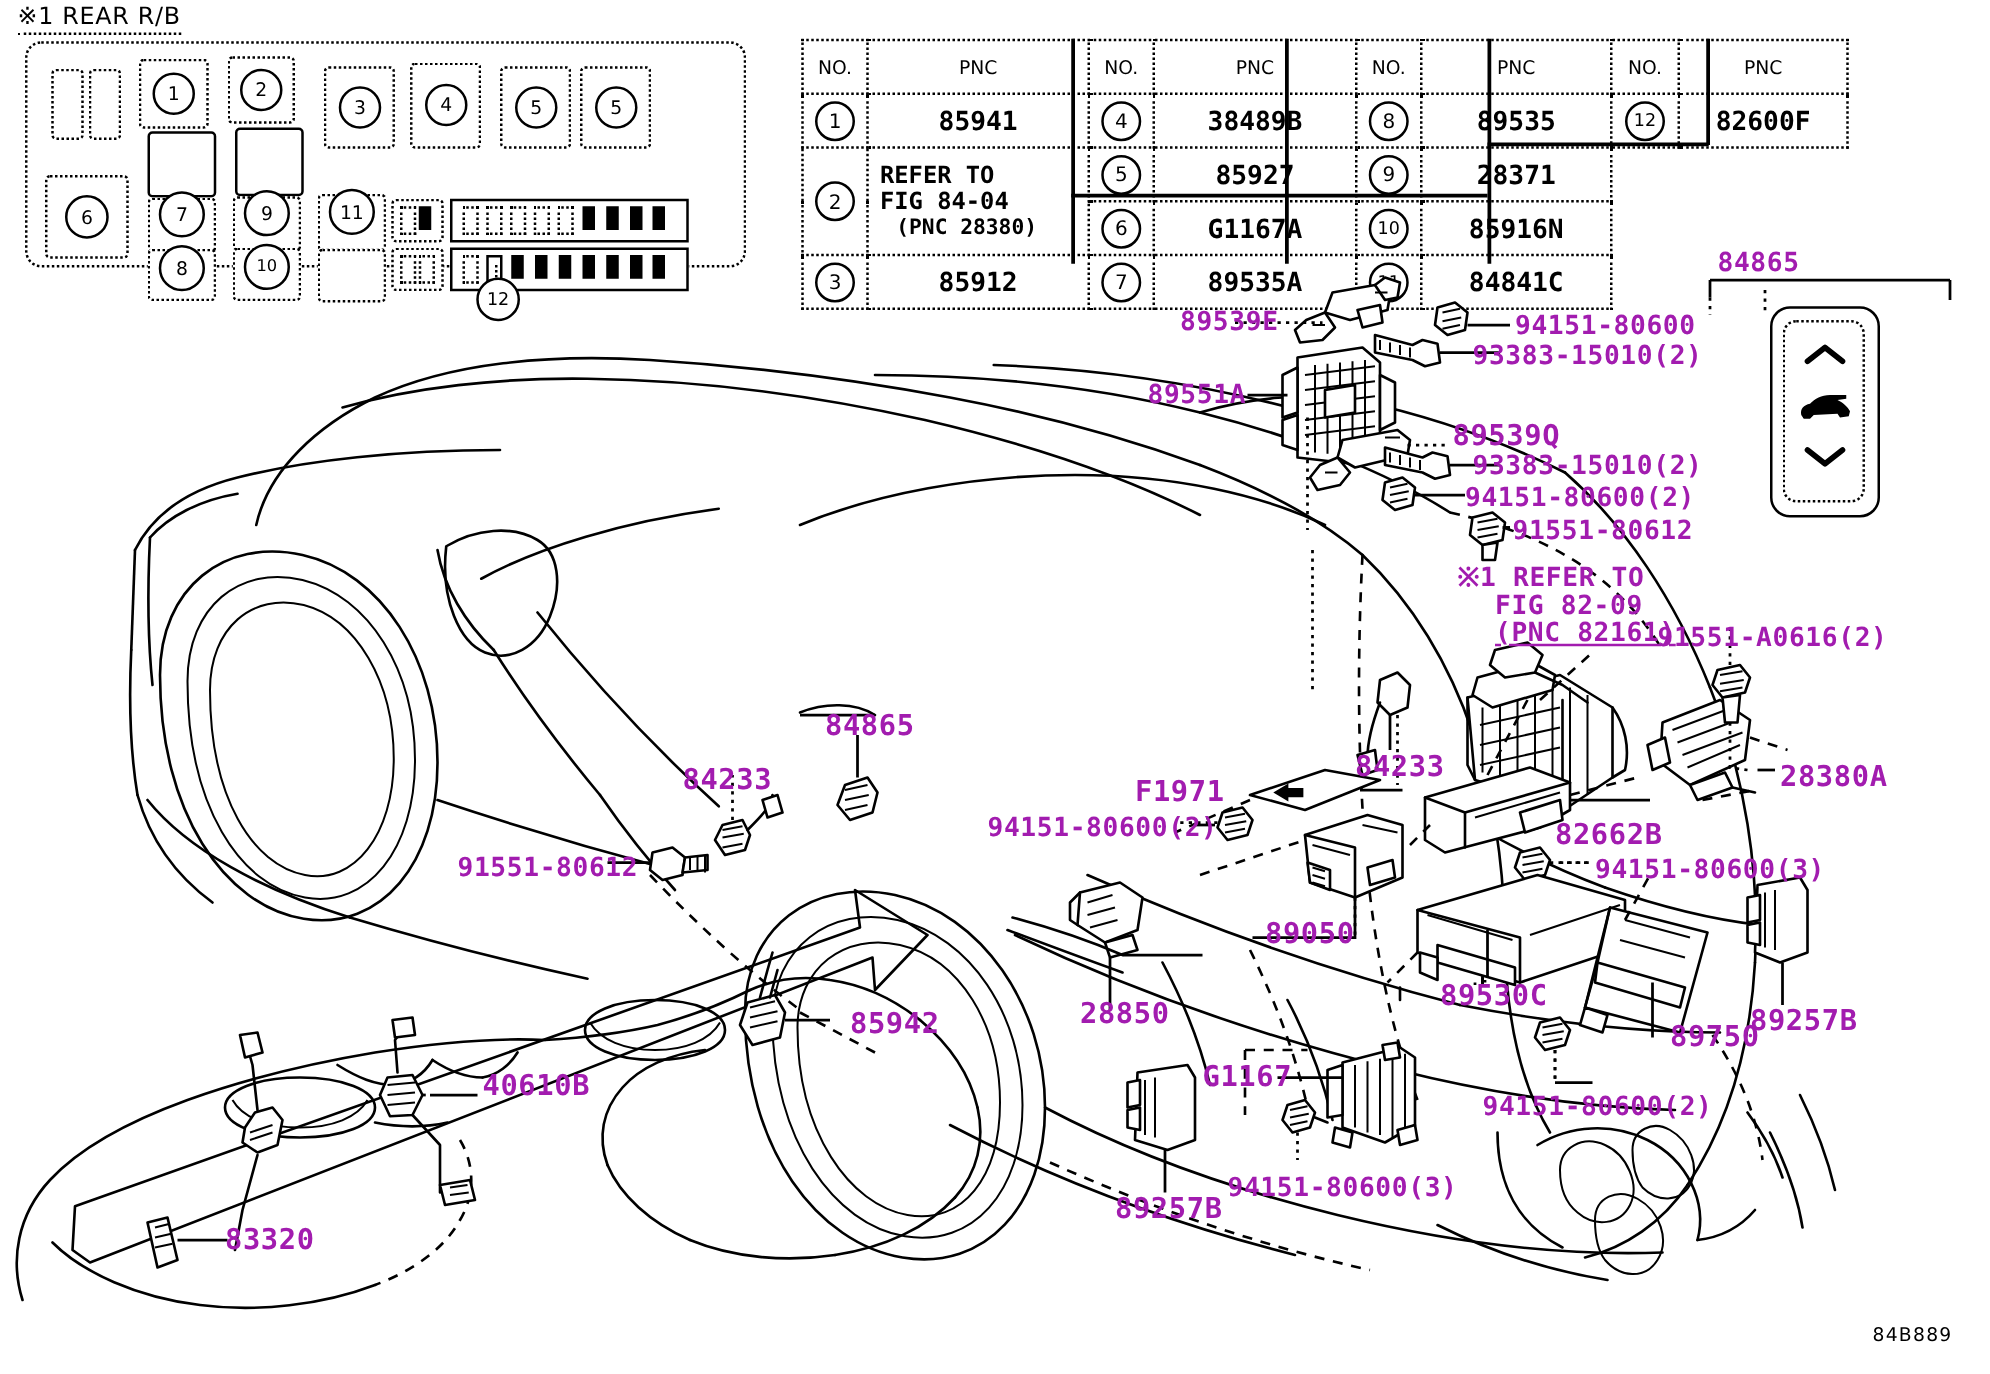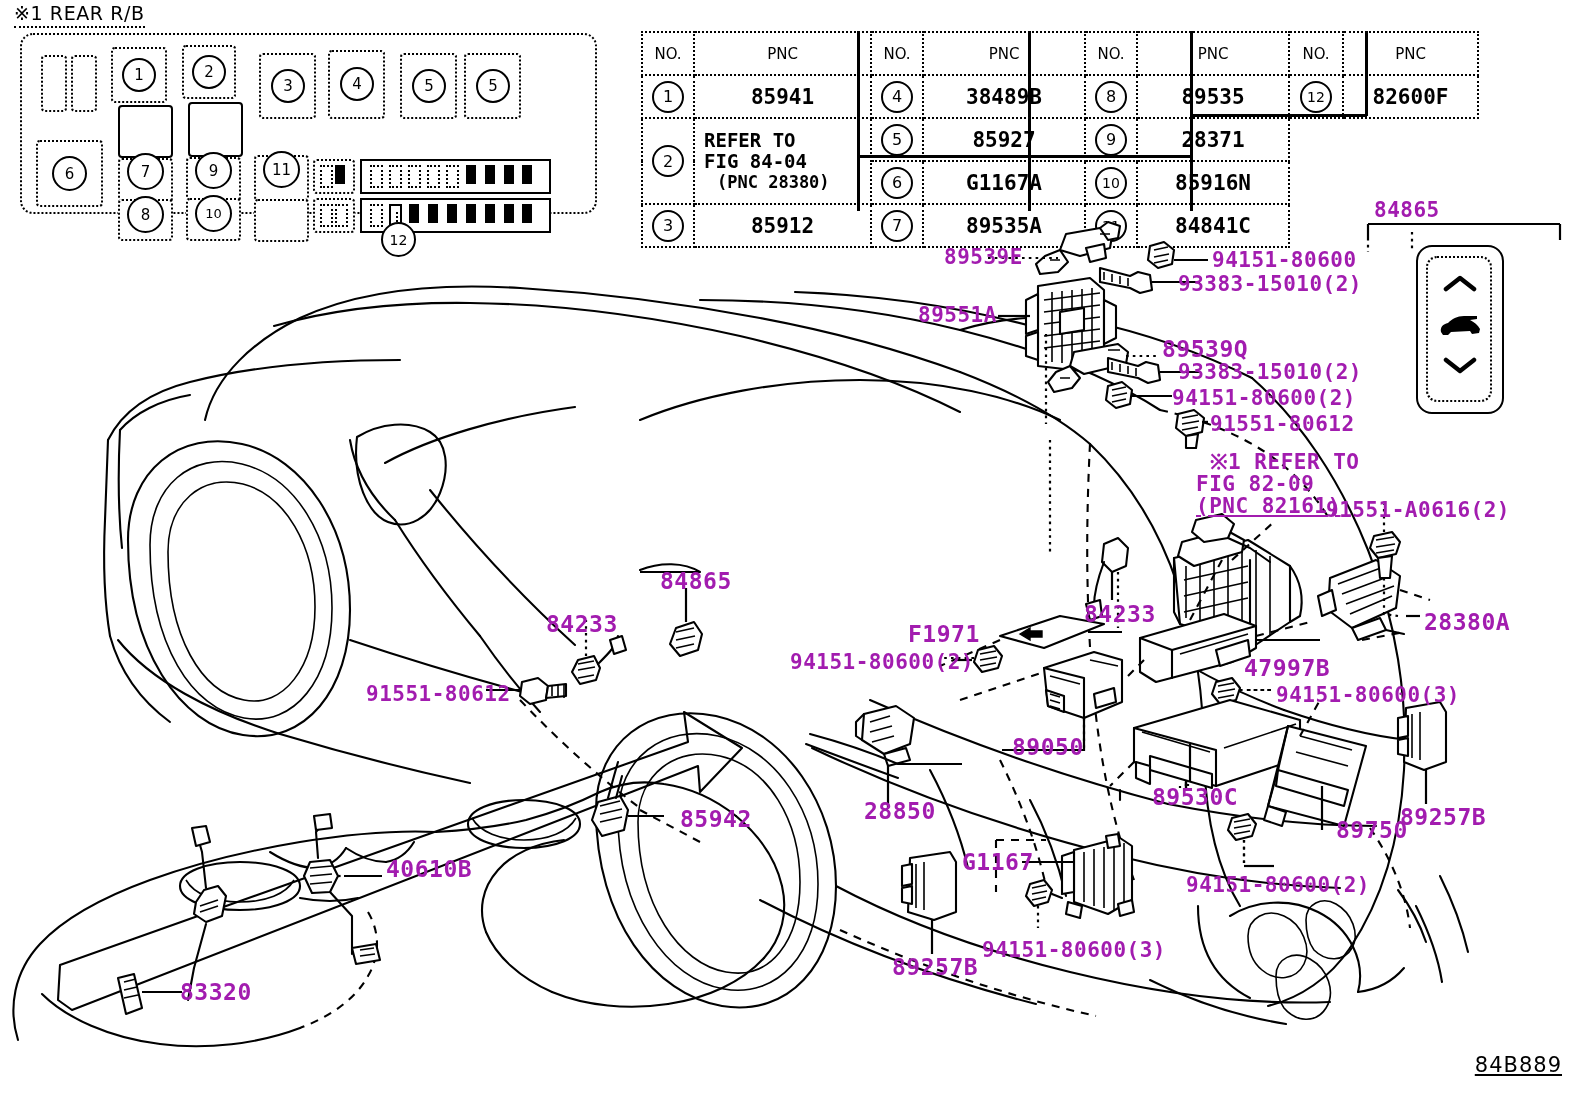--- a/index.html
+++ b/index.html
@@ -63,21 +63,21 @@
   .thin{fill:none;stroke:#000;stroke-width:1.6;}
   .dash2{fill:none;stroke:#000;stroke-width:2.1;stroke-dasharray:8 7;}
   .ldr{fill:none;stroke:#000;stroke-width:2.2;}
   .ldrd{fill:none;stroke:#000;stroke-width:2.2;stroke-dasharray:2.6 4.2;}
   #sw-body{position:absolute;left:1416px;top:245px;width:84px;height:165px;
            border:2.6px solid #000;border-radius:16px;background:#fff;}
   #sw-inner{position:absolute;left:8px;top:9px;width:62px;height:142px;
             border:2.4px dotted #000;border-radius:11px;}
   .chev{position:absolute;width:34px;height:17px;}
   #fig-code{position:absolute;right:30px;bottom:22px;font-family:"DejaVu Sans","Liberation Sans",sans-serif;
-            font-size:21px;letter-spacing:1px;text-decoration:underline;}
+            font-size:15px;letter-spacing:1px;}
 </style>
 </head>
 <body>
 
 <div id="stage">
 
   <div id="rb-title">
     <span class="ul">※1 REAR R/B</span>
   </div>
 
@@ -629,28 +629,28 @@
   <div class="lbl" style="left:1212px;top:248px;">94151-80600</div>
   <div class="lbl" style="left:1178px;top:272px;">93383-15010(2)</div>
   <div class="lbl" style="left:918px;top:303px;">89551A</div>
   <div class="lbl big" style="left:1162px;top:335px;">89539Q</div>
   <div class="lbl" style="left:1178px;top:360px;">93383-15010(2)</div>
   <div class="lbl" style="left:1172px;top:386px;">94151-80600(2)</div>
   <div class="lbl" style="left:1210px;top:412px;">91551-80612</div>
 
   <div class="lbl" style="left:1374px;top:198px;">84865</div>
 
-  <div class="lbl" style="left:1166px;top:450px;margin-left:44px;">※1 REFER TO</div>
+  <div class="lbl" style="left:1166px;top:450px;">※1 REFER TO</div>
   <div class="lbl" style="left:1196px;top:472px;">FIG 82-09</div>
   <div class="lbl" style="left:1196px;top:494px;text-decoration:underline;">(PNC 82161)</div>
   <div class="lbl" style="left:1326px;top:498px;">91551-A0616(2)</div>
   <div class="lbl big" style="left:1424px;top:608px;">28380A</div>
 
   <div class="lbl big" style="left:1084px;top:600px;">84233</div>
-  <div class="lbl big" style="left:1244px;top:654px;">47997B</div>
+  <div class="lbl big" style="left:1244px;top:654px;">82662B</div>
   <div class="lbl" style="left:1276px;top:683px;">94151-80600(3)</div>
   <div class="lbl big" style="left:908px;top:620px;">F1971</div>
   <div class="lbl" style="left:790px;top:650px;">94151-80600(2)</div>
   <div class="lbl big" style="left:1012px;top:733px;">89050</div>
   <div class="lbl big" style="left:1152px;top:783px;">89530C</div>
   <div class="lbl big" style="left:1288px;top:816px;margin-left:48px;">89750</div>
   <div class="lbl big" style="left:1400px;top:803px;">89257B</div>
   <div class="lbl" style="left:1186px;top:873px;">94151-80600(2)</div>
 
   <div class="lbl big" style="left:864px;top:797px;">28850</div>

